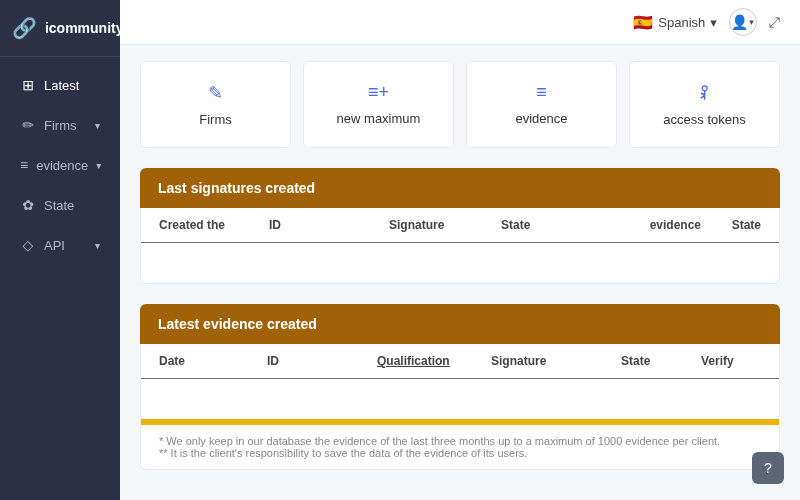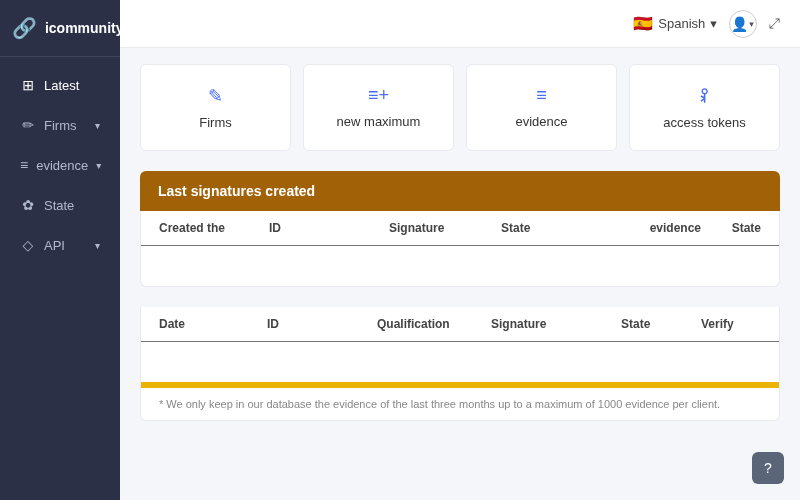--- a/index.html
+++ b/index.html
@@ -161,21 +161,21 @@
     }
     .col-created { width: 110px; }
     .col-id { width: 120px; }
     .col-signature { flex: 1; }
     .col-state { width: 120px; }
     .col-evidence { width: 80px; text-align: right; }
     .col-delete { width: 60px; text-align: right; }
 
     .col-date { width: 108px; }
     .col-id2 { width: 110px; }
-    .col-qual { flex: 1; }
+    .col-qual { flex: 1; text-decoration: underline; }
     .col-sig2 { width: 130px; }
     .col-state2 { width: 80px; }
     .col-verify { width: 60px; text-align: left; }
 
     .table-body {
       min-height: 40px;
       padding: 8px 18px;
       font-size: 12px;
       color: #666;
     }
@@ -291,32 +291,36 @@
           <span class="col-signature">Signature</span>
           <span class="col-state">State</span>
           <span class="col-evidence">evidence</span>
           <span class="col-delete">State</span>
         </div>
         <div class="table-body"></div>
       </div>
     </div>
 
     <div>
+      <div class="section-header">
+        <span>Latest evidence created</span>
+      </div>
       <div class="table-container">
         <div class="table-header">
           <span class="col-date">Date</span>
           <span class="col-id2">ID</span>
           <span class="col-qual">Qualification</span>
           <span class="col-sig2">Signature</span>
           <span class="col-state2">State</span>
           <span class="col-verify">Verify</span>
         </div>
         <div class="table-body"></div>
         <div class="footnotes">
           <div>* We only keep in our database the evidence of the last three months up to a maximum of 1000 evidence per client.</div>
+          <div>** It is the client's responsibility to save the data of the evidence of its users.</div>
         </div>
       </div>
     </div>
 
   </div>
 </div>
 
 <div class="help-btn">
   <span>?</span>
 </div>

